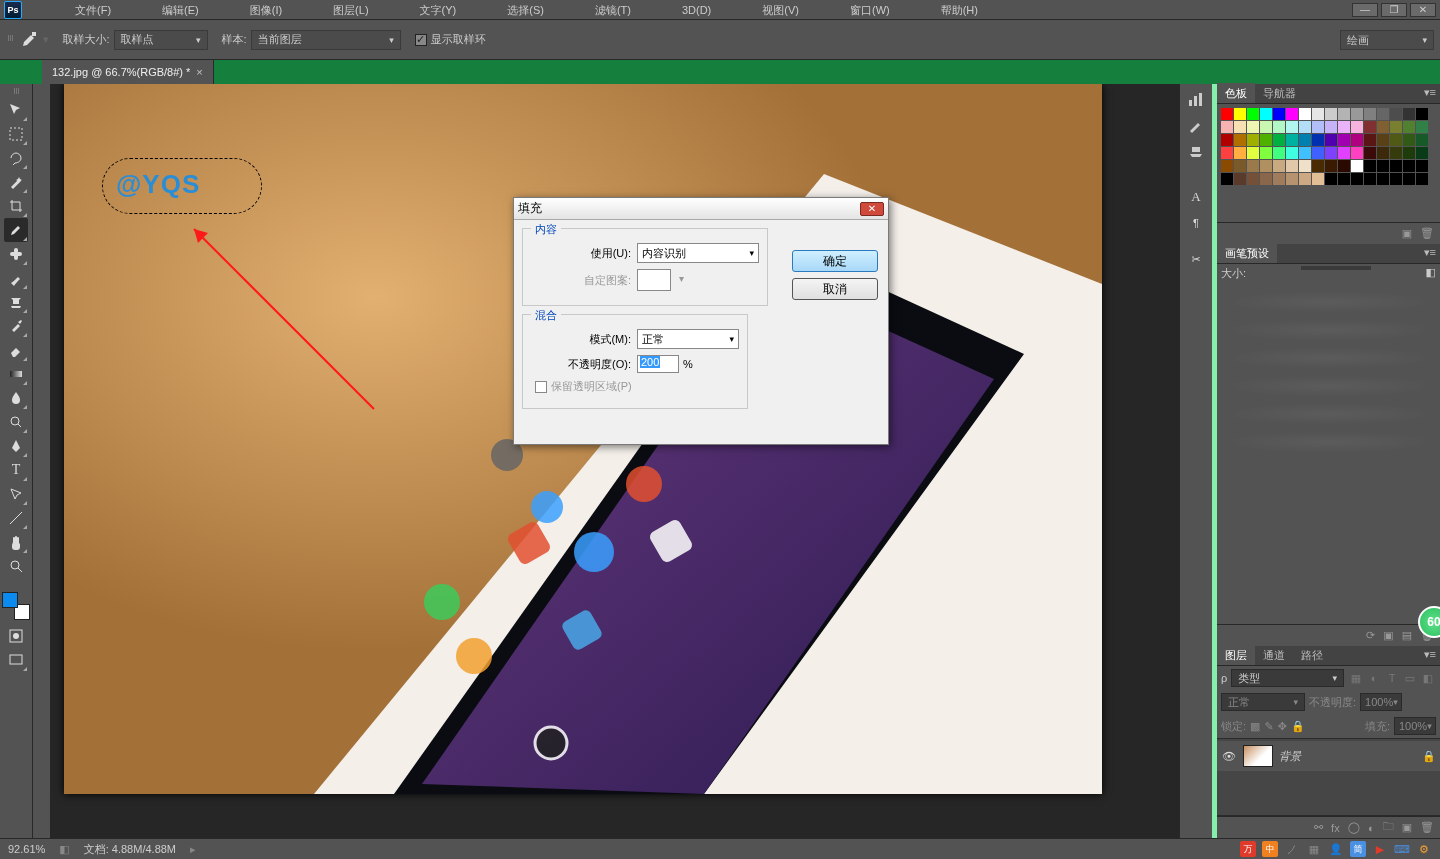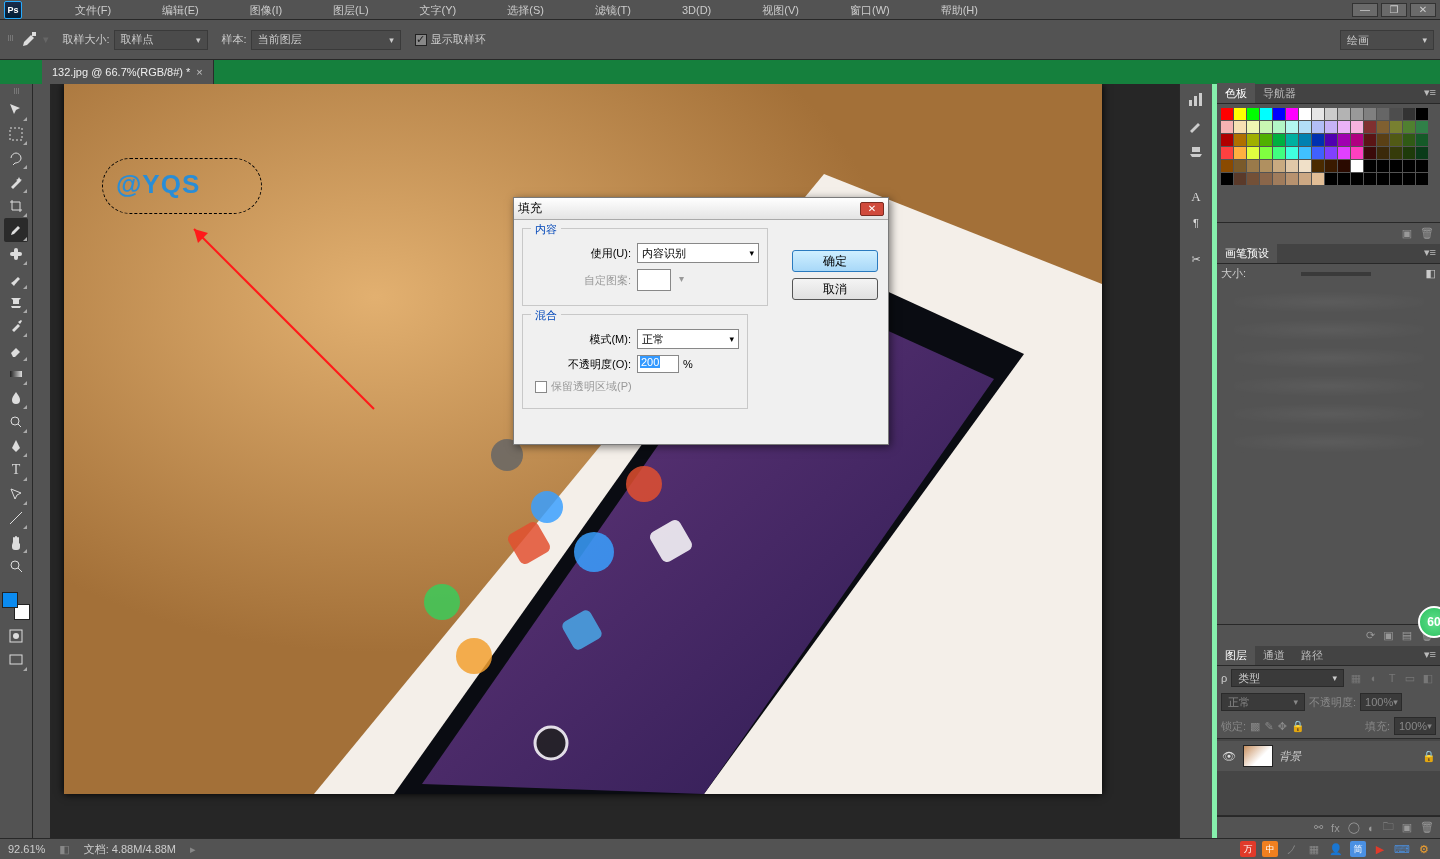--- a/index.html
+++ b/index.html
@@ -56,21 +56,21 @@
   .right-panels { width: 228px; background:#535353; border-left:5px solid #86efac; display:flex; flex-direction:column;}
   .panel-tabs { display:flex; background:#434343; height:20px; align-items:flex-end; border-bottom:1px solid #282828; position:relative;}
   .ptab { padding:0 8px; height:20px; line-height:20px; color:#bbb;}
   .ptab.active { background:#535353; color:#fff;}
   .panel-menu{ position:absolute; right:4px; top:2px; color:#bbb;}
   
   
   .swatch-panel{ padding:4px; height:118px; overflow:hidden;}
   .swatch-grid{ display:grid; grid-template-columns:repeat(16,12px); grid-auto-rows:12px; gap:1px;}
   .sw{ width:12px; height:12px;}
-  .brush-row{ display:flex; align-items:center; justify-content:space-between; padding:2px 4px;}
+  .brush-row{ display:flex; align-items:flex-start; justify-content:space-between; padding:2px 4px;}
   .brush-presets{ height:180px; padding:4px; display:flex; flex-direction:column; gap:6px; opacity:.4; justify-content:flex-start; margin-top:4px;}
   .preset-stroke{ height:22px; background:radial-gradient(ellipse 60% 50% at 50% 50%, #6a6a6a, #535353); border-radius:11px; width:190px; margin:0 auto;}
   .panel-footer{ height:22px; border-top:1px solid #282828; display:flex; align-items:center; justify-content:flex-end; gap:8px; padding:0 6px; color:#999;}
   
   
   .layers-sub{ display:flex; align-items:center; padding:3px 4px; gap:4px;}
   .ly-type{ background:#3a3a3a; border:1px solid #2a2a2a; color:#ccc; height:18px; padding:0 6px; flex:1; display:flex; align-items:center; justify-content:space-between;}
   .ly-icons{ display:flex; gap:2px;}
   .ly-ico{ width:16px; height:16px; display:flex; align-items:center; justify-content:center; color:#777; border:1px solid transparent;}
   .ly-row2{ display:flex; align-items:center; padding:3px 4px; gap:4px; color:#888;}

